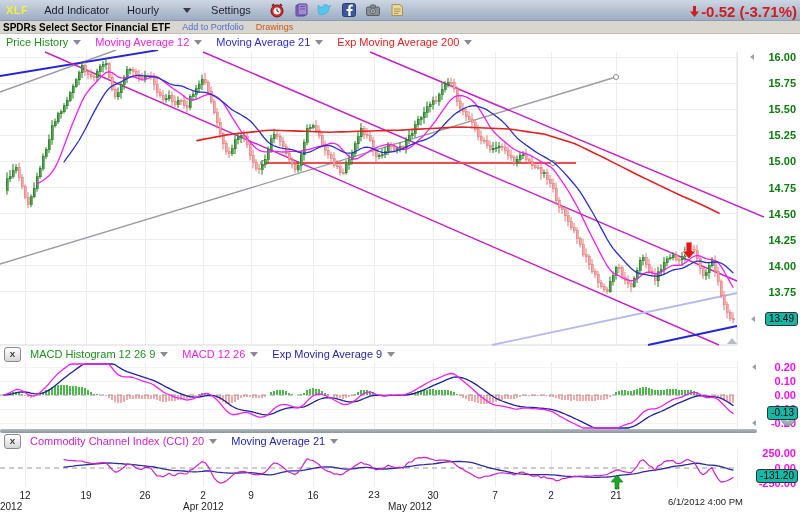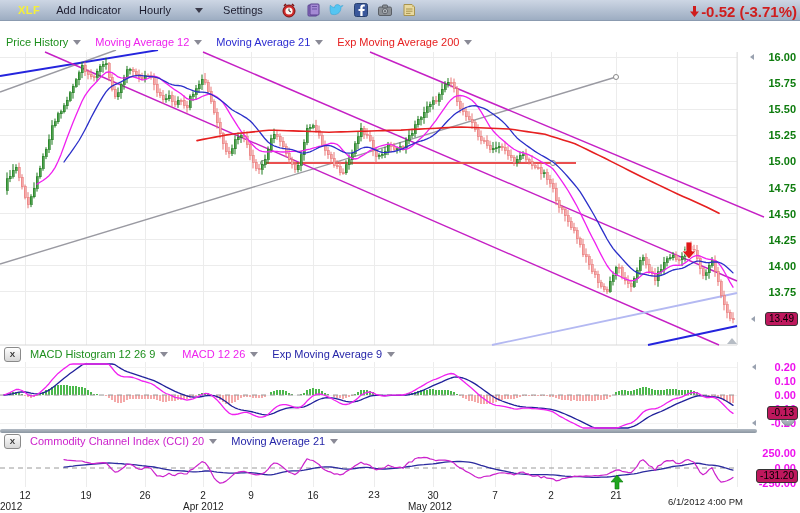--- a/index.html
+++ b/index.html
@@ -2,21 +2,21 @@
 <html><head>
 <meta charset="utf-8">
 <style>
   html,body{margin:0;padding:0;background:#fff}
   .app{position:relative;width:800px;height:513px;overflow:hidden;background:#fff;
        font-family:"Liberation Sans",sans-serif;-webkit-font-smoothing:antialiased}
   
   .toolbar{position:absolute;top:0;left:0;right:0;height:21px;
     background:linear-gradient(#cdd6e4,#9dadc2);display:flex;align-items:center;
     font-size:11px;color:#1c1c2e;border-bottom:1px solid #8b9bb0;box-sizing:border-box}
-  .sym{color:#f4ef3a;font-weight:bold;margin:0 16px 0 18px;letter-spacing:.5px}
+  .sym{color:#f4ef3a;font-weight:bold;margin:0 16px 0 6px;letter-spacing:.5px}
   .titem{margin-right:18px;cursor:default;white-space:nowrap}
   .combo{display:inline-flex;align-items:center;margin-right:20px}
   .combo .cval{width:52px}
   .dd{width:0;height:0;border-left:4px solid transparent;border-right:4px solid transparent;
       border-top:5px solid #3a3a4a;display:inline-block;margin-left:4px}
   .ddl{border-top-color:#8a8a96;margin:1px 14px 0 5px}
   .ticon{width:17px;height:16px;margin-right:7px;display:inline-flex;align-items:center;justify-content:center}
   .change{position:absolute;right:3px;top:3px;color:#cf1d1d;font-weight:bold;font-size:15px;
           display:flex;align-items:center;gap:2px}
   
@@ -31,21 +31,21 @@
     display:flex;align-items:center;font-size:11px;padding-left:6px}
   .phdr{position:absolute;left:0;right:0;height:16px;background:#fff;display:flex;
     align-items:center;font-size:11px;padding-left:4px}
   .c-green{color:#1d8f1d}.c-mag{color:#ee22ee}.c-blue{color:#2b2bd0}
   .c-red{color:#e62020}.c-purp{color:#cc22cc}.c-navy{color:#2525a8}
   .xbtn{width:15px;height:13px;border:1px solid #8a8a8a;border-radius:3px;
     background:linear-gradient(#fff,#d7d7d7);font-size:8px;font-weight:bold;color:#333;
     display:flex;align-items:center;justify-content:center;margin-right:9px;cursor:pointer}
   svg.chart{position:absolute;left:0;display:block}
   
-  .vbox{position:absolute;right:2px;background:#be185d;border:1px solid #333;border-radius:3px;
+  .vbox{position:absolute;right:2px;background:#14b8a6;border:1px solid #333;border-radius:3px;
     font-size:10px;color:#000;padding:0 3px;line-height:12px;z-index:6;white-space:nowrap}
   
   .dates{position:absolute;top:487px;left:0;right:0;height:26px;background:#fff;font-size:10px;color:#222}
   .dlab{position:absolute;top:3px;width:30px;text-align:center}
   .dsub{position:absolute;top:14px;white-space:nowrap}
   .dright{position:absolute;top:9px;font-size:9.5px;white-space:nowrap}
   
   .scrollbar{position:absolute;top:429px;left:0;width:757px;height:4px;border-radius:2px;
     background:linear-gradient(#b3bbc4,#8b96a1);z-index:4;cursor:pointer}
   .scrollbtn{position:absolute;left:781px;top:412px;width:14px;height:14px;border-radius:50%;
@@ -115,20 +115,25 @@
         </svg>
     </span>
     <span class="change">
       <svg width="9" height="11">
           <polygon points="4.5,11 0,5.5 3,5.5 3,0 6,0 6,5.5 9,5.5" fill="#cf1d1d"></polygon>
         </svg>
       <span>-0.52 (-3.71%)</span>
     </span>
   </div>
 
+  <div class="subheader">
+    <span class="sh-title">SPDRs Select Sector Financial ETF</span>
+    <span class="sh-link1">Add to Portfolio</span>
+    <span class="sh-link2">Drawings</span>
+  </div>
 
   <div class="legend">
     <span class="c-green">Price History</span>
       <span class="dd ddl"></span>
     <span class="c-mag">Moving Average 12</span>
       <span class="dd ddl"></span>
     <span class="c-blue">Moving Average 21</span>
       <span class="dd ddl"></span>
     <span class="c-red">Exp Moving Average 200</span>
       <span class="dd ddl"></span>
@@ -1016,21 +1021,21 @@
       <span class="dlab" style="left: 188px;">2</span>
       <span class="dlab" style="left: 236px;">9</span>
       <span class="dlab" style="left: 298px;">16</span>
       <span class="dlab" style="left: 359px; font-family: Liberation Mono, monospace;">23</span>
       <span class="dlab" style="left: 418px;">30</span>
       <span class="dlab" style="left: 480px;">7</span>
       <span class="dlab" style="left: 536px;">2</span>
       <span class="dlab" style="left: 601px;">21</span>
       <span class="dsub" style="left: 0px;">2012</span>
       <span class="dsub" style="left: 183px;">Apr 2012</span>
-      <span class="dsub" style="left: 408px;">May 2012</span>
+      <span class="dsub" style="left: 388px;">May 2012</span>
     </div>
 
   <div class="vbox" id="price-box" style="top: 312.144px;">13.49</div>
   <div class="vbox" id="macd-box" style="top: 406.2px;">-0.13</div>
   <div class="vbox" id="cci-box" style="top: 468.872px;">-131.20</div>
 
   <div class="axmark" style="left:750px;top:54px"></div>
   <div class="axmark" style="left:751px;top:316px"></div>
   <div class="axmark" style="left:752px;top:364px"></div>
   <div class="axmark" style="left:752px;top:420px"></div>

